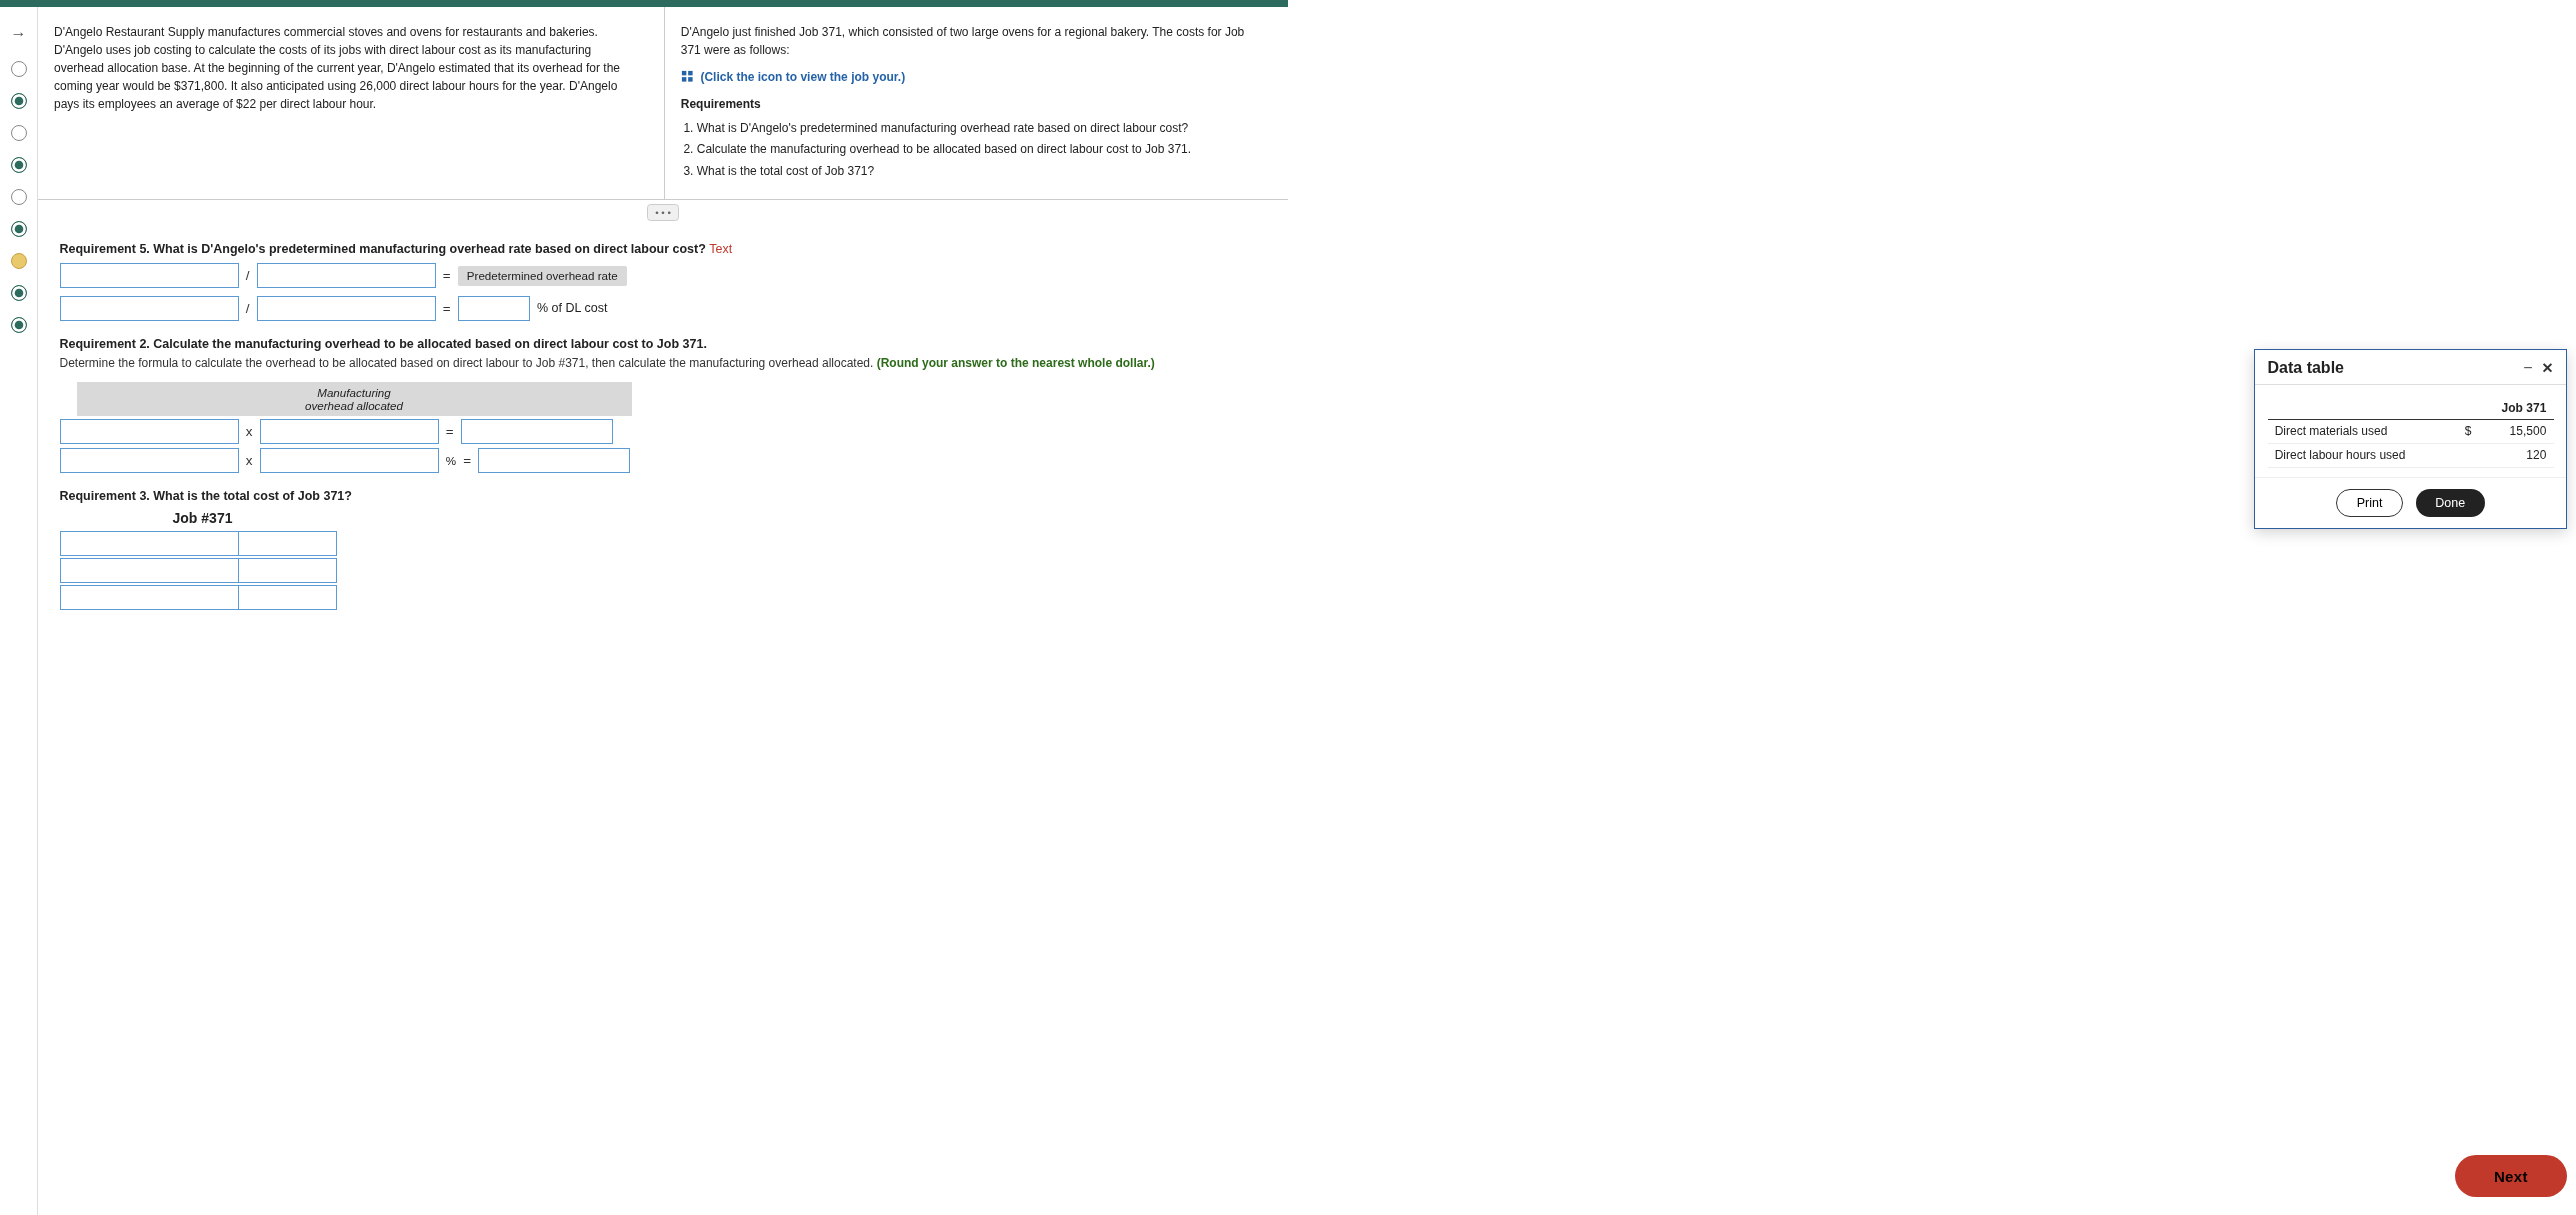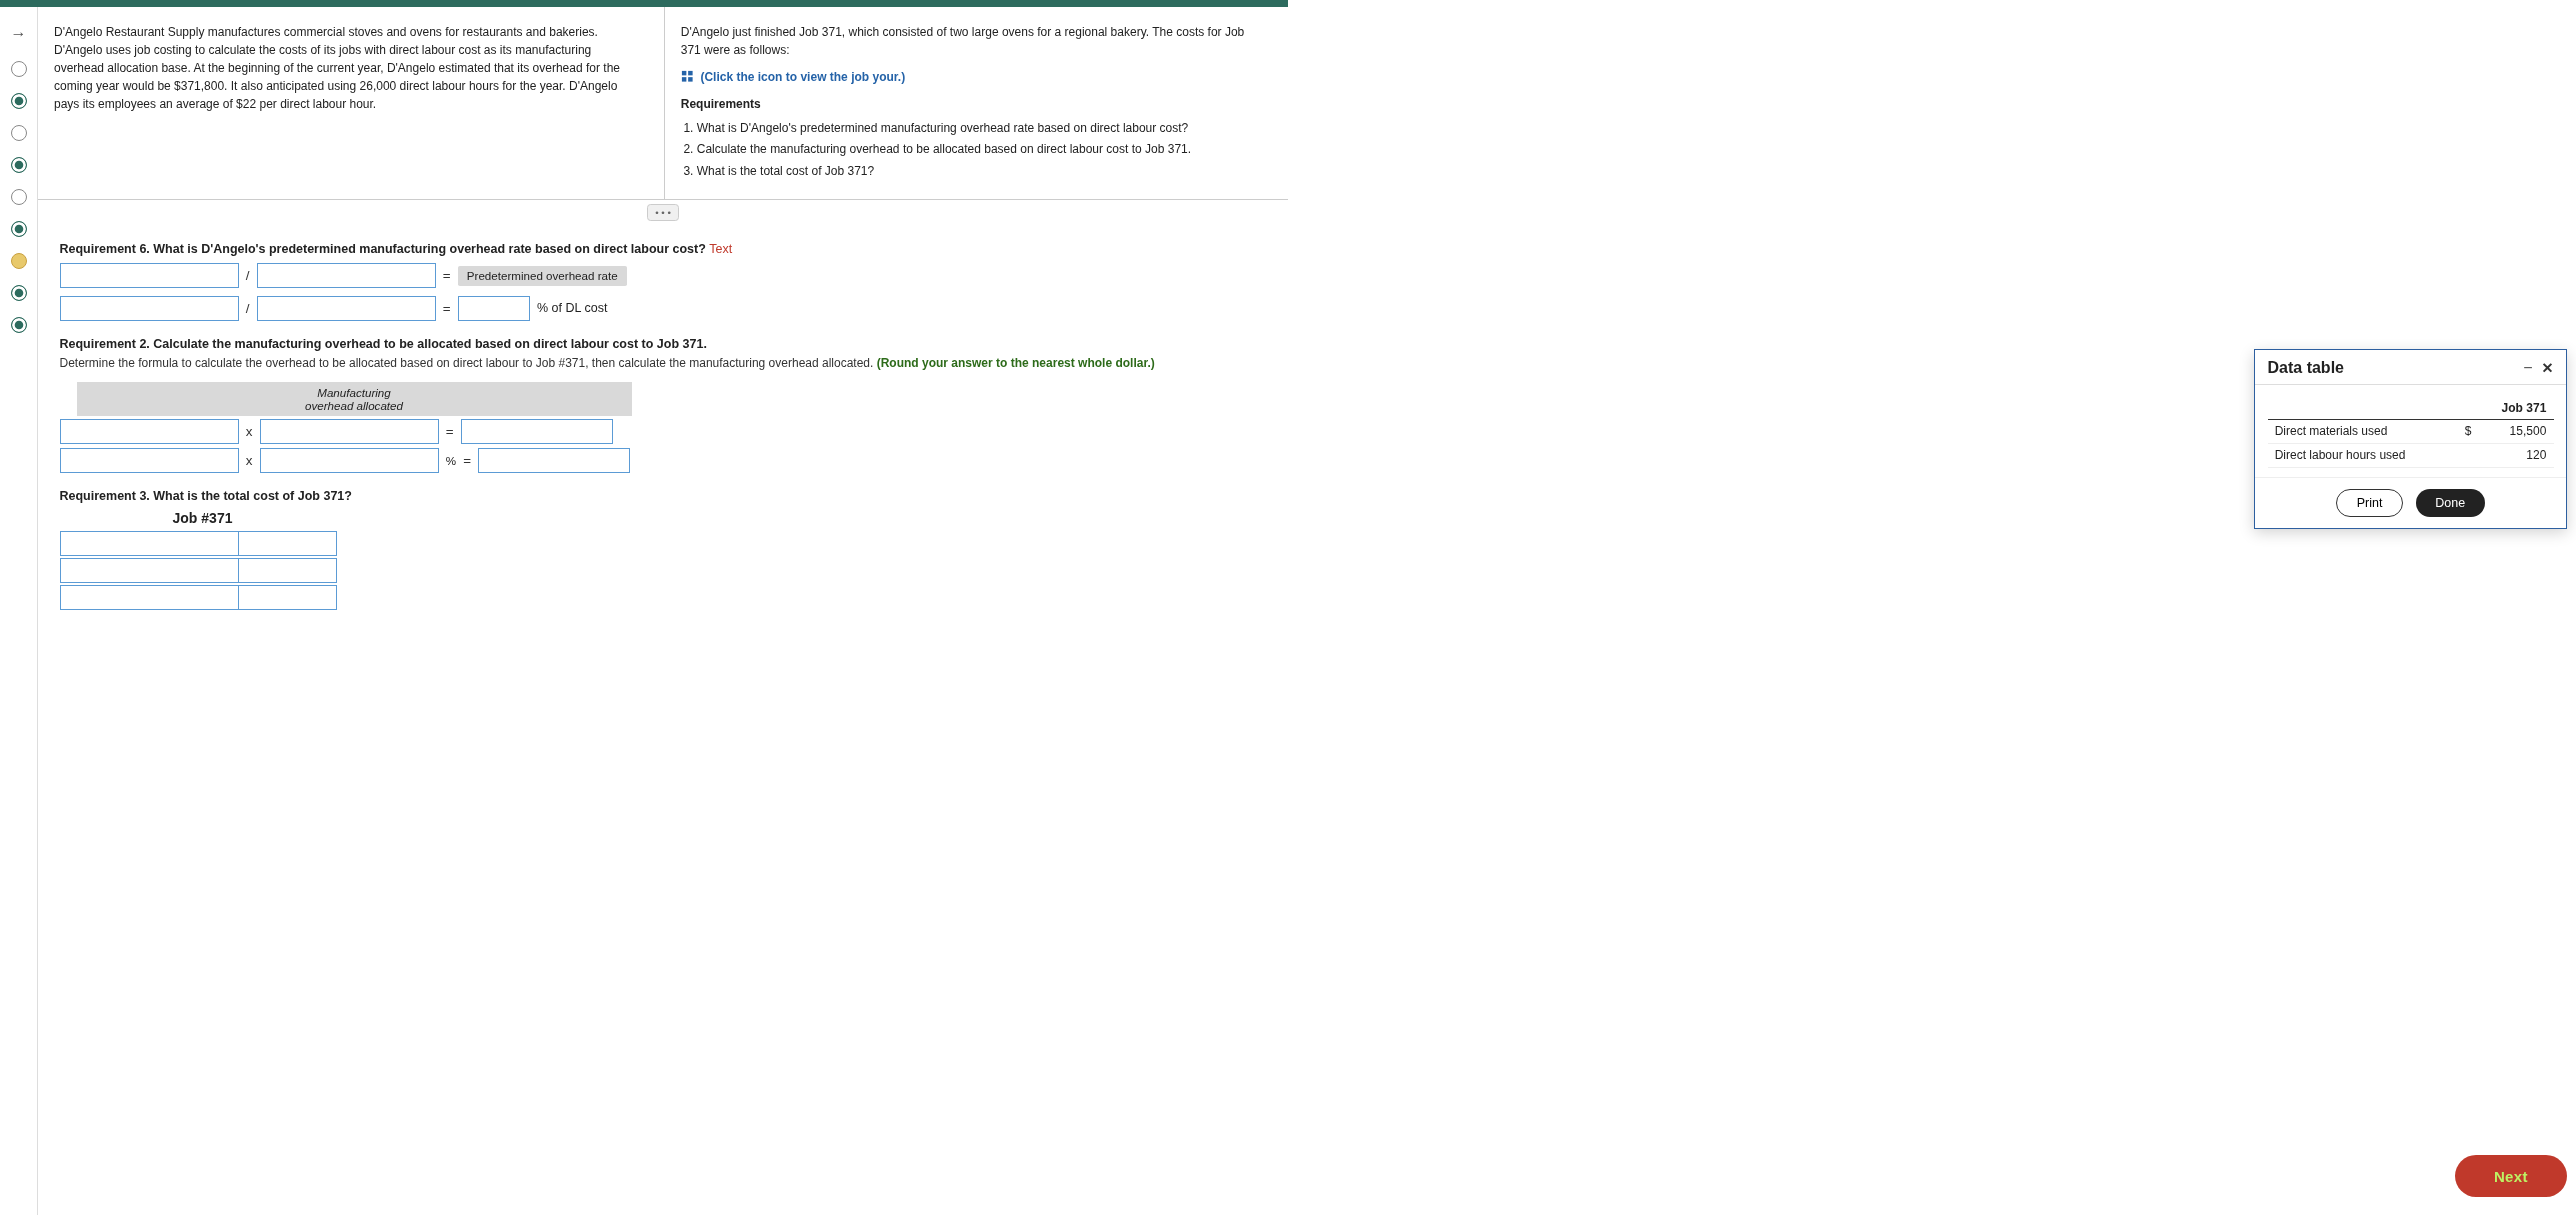--- a/index.html
+++ b/index.html
@@ -392,21 +392,21 @@
     
     .next-btn-wrap {
       position: fixed;
       bottom: 18px;
       right: 9px;
       z-index: 200;
     }
 
     .btn-next {
       background: #c0392b;
-      color: #bef264;
+      color: #000000;
       border: none;
       border-radius: 21.5px;
       padding: 12.5px 39px;
       font-size: 15px;
       font-weight: bold;
       cursor: pointer;
       letter-spacing: 0.4px;
     }
 
     .top-right .requirements-title {
@@ -462,21 +462,21 @@
       </div>
     </div>
 
     <div class="divider-handle">
       <button class="handle-btn">• • •</button>
     </div>
 
     <div class="main-content">
 
       <p class="req-header">
-        <span>Requirement 6.</span>
+        <span>Requirement 5.</span>
         <span> What is D'Angelo's predetermined manufacturing overhead rate based on direct labour cost?</span>
         <span class="text-hint">Text</span>
       </p>
 
       <div class="formula-row">
         <input type="text" class="formula-input" style="">
         <span class="formula-operator">/</span>
         <input type="text" class="formula-input" style="">
         <span class="formula-operator">=</span>
         <span class="formula-label">Predetermined overhead rate</span>

